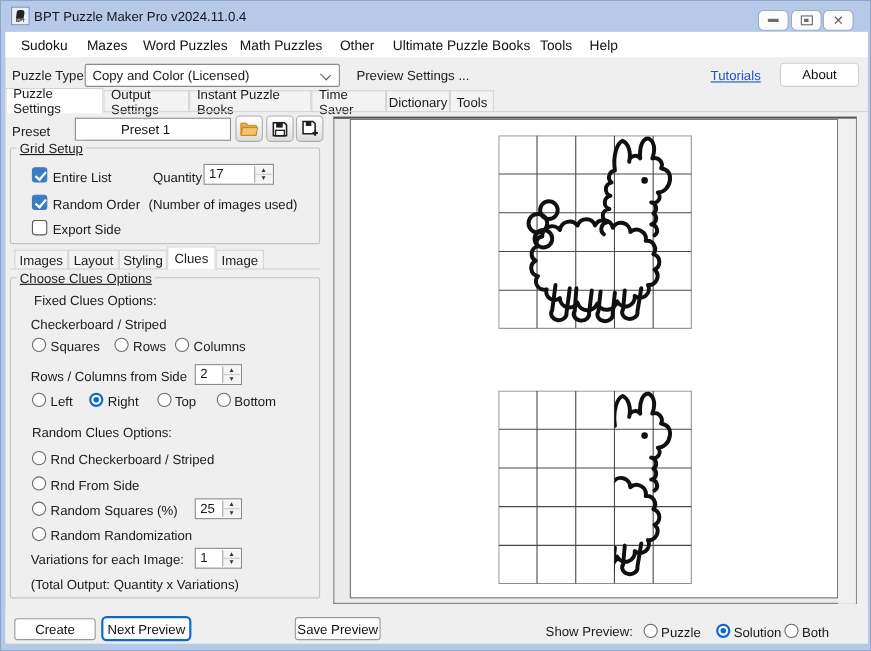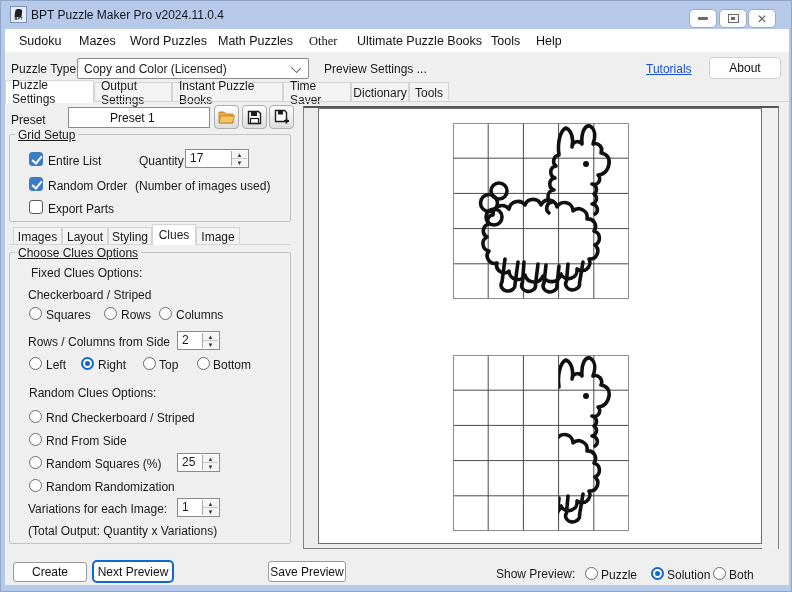--- a/index.html
+++ b/index.html
@@ -136,21 +136,21 @@
       </div>
   </div>
 
   <div class="client"></div>
 
   <div class="menubar"></div>
   <span class="menu-item" style="left:18px;">Sudoku</span>
   <span class="menu-item" style="left:78px;">Mazes</span>
   <span class="menu-item" style="left:129px;">Word Puzzles</span>
   <span class="menu-item" style="left:217px;">Math Puzzles</span>
-  <span class="menu-item" style="left:308px;font-family:Liberation Serif, serif;">Other</span>
+  <span class="menu-item" style="left:308px;">Other</span>
   <span class="menu-item" style="left:356px;">Ultimate Puzzle Books</span>
   <span class="menu-item" style="left:490px;">Tools</span>
   <span class="menu-item" style="left:535px;">Help</span>
 
   <span class="lbl" style="left:10px;top:61px;">Puzzle Type</span>
   <div class="dropdown">
     <span>Copy and Color (Licensed)</span>
     <span class="dd-chevron"></span>
   </div>
   <span class="lbl" style="left:323px;top:61px;">Preview Settings ...</span>
@@ -203,21 +203,21 @@
       </span>
   </div>
   <div class="check on" style="left:28px;top:176px;">
       <span class="cb"></span>
     </div>
   <span class="lbl" style="left:47px;top:178px;">Random Order</span>
   <span class="lbl" style="left:134px;top:178px;">(Number of images used)</span>
   <div class="check" style="left:28px;top:199px;">
       <span class="cb"></span>
     </div>
-  <span class="lbl" style="left:47px;top:201px;">Export Parts</span>
+  <span class="lbl" style="left:47px;top:201px;">Export Side</span>
 
   <div class="itabline"></div>
   <div class="itab" style="left:12px;width:49px;">Images</div>
   <div class="itab" style="left:61px;width:46px;">Layout</div>
   <div class="itab" style="left:107px;width:44px;">Styling</div>
   <div class="itab sel" style="left:151px;width:44px;">Clues</div>
   <div class="itab" style="left:195px;width:44px;">Image</div>
 
   <div class="groupbox" style="left:8px;top:251px;width:282px;height:292px;"></div>
   <span class="grouplabel" style="left:14px;top:245px;">Choose Clues Options</span>

